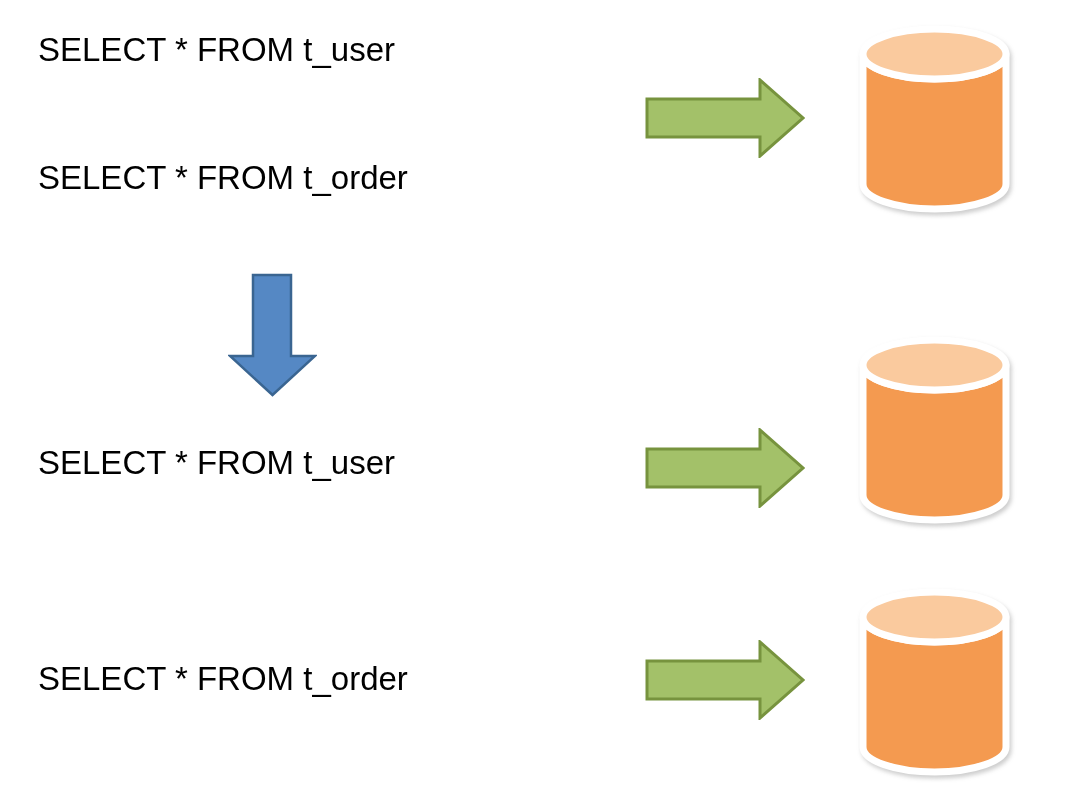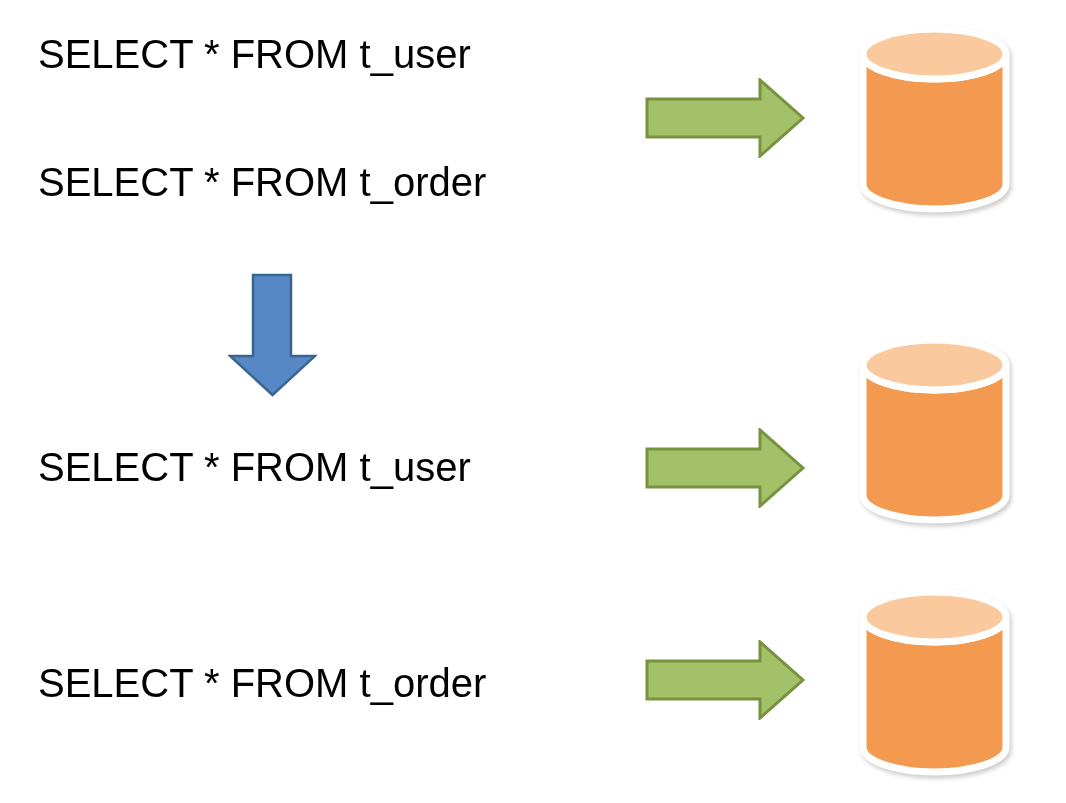--- a/index.html
+++ b/index.html
@@ -11,21 +11,21 @@
   .canvas {
     position: relative;
     width: 1066px;
     height: 803px;
     background: #ffffff;
     overflow: hidden;
   }
   .sql-text {
     position: absolute;
     left: 38px;
-    font-size: 40px;
+    font-size: 33px;
     line-height: 1.2;
     color: #000000;
     white-space: nowrap;
     letter-spacing: 0px;
   }
   .shape {
     position: absolute;
     display: block;
   }
   .cylinder {

